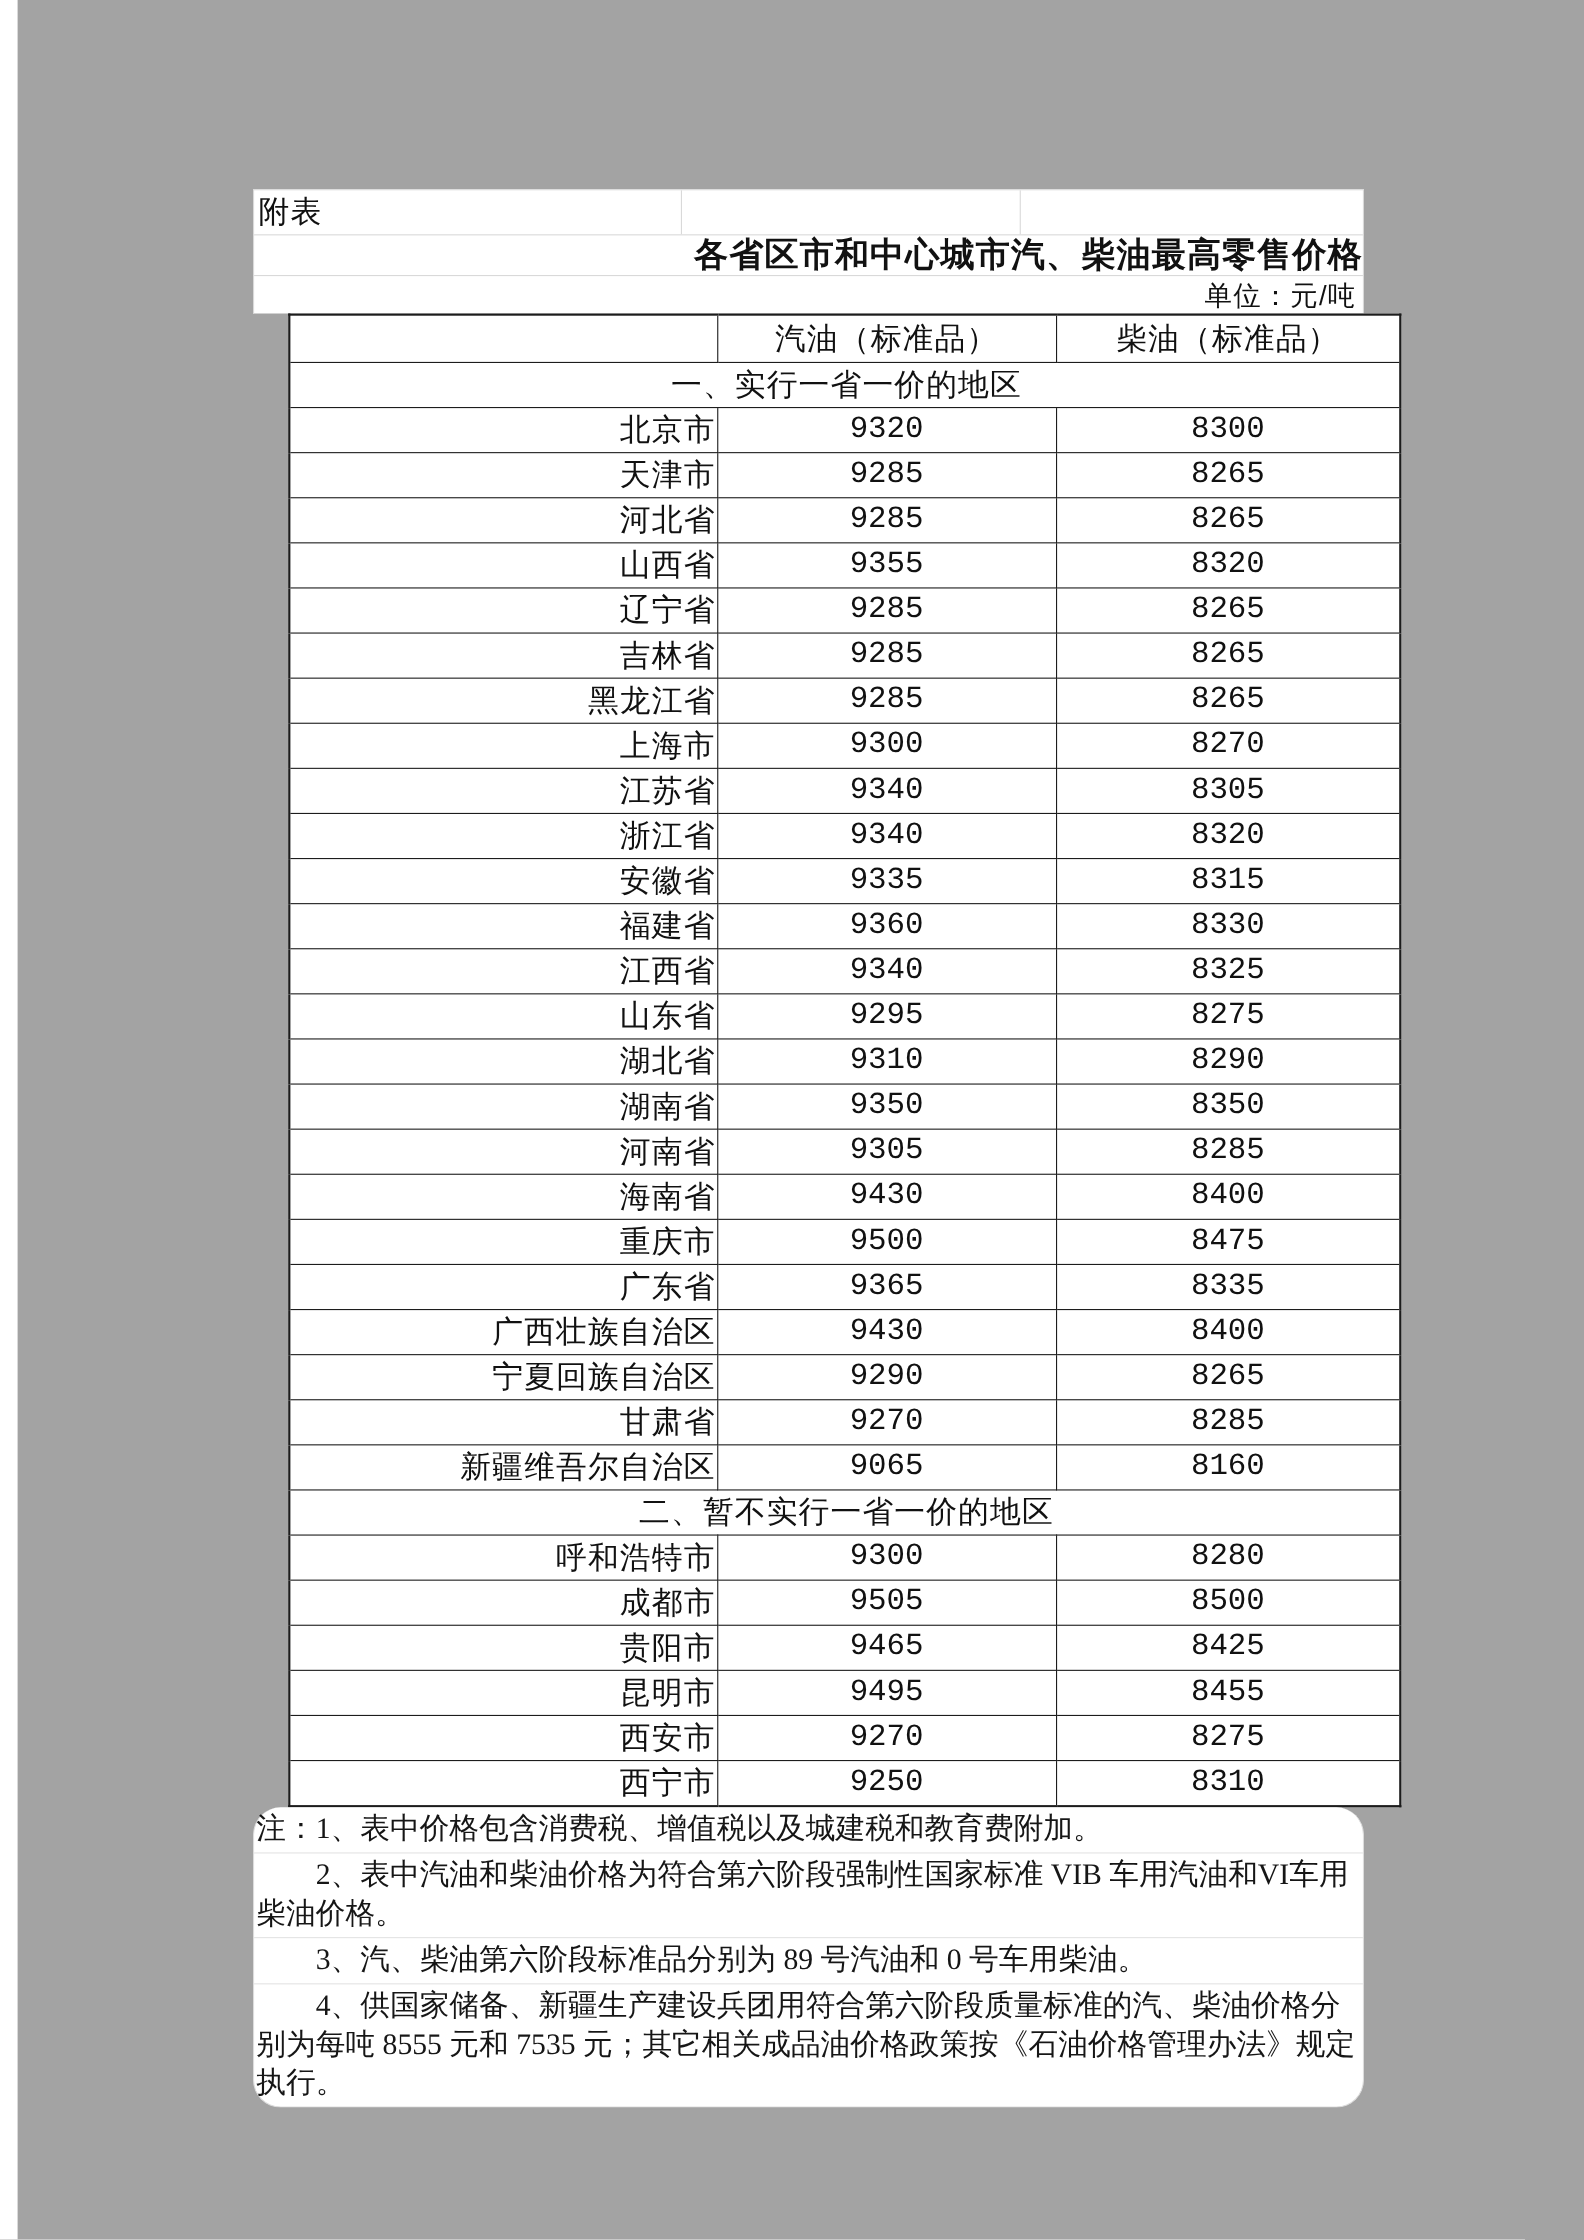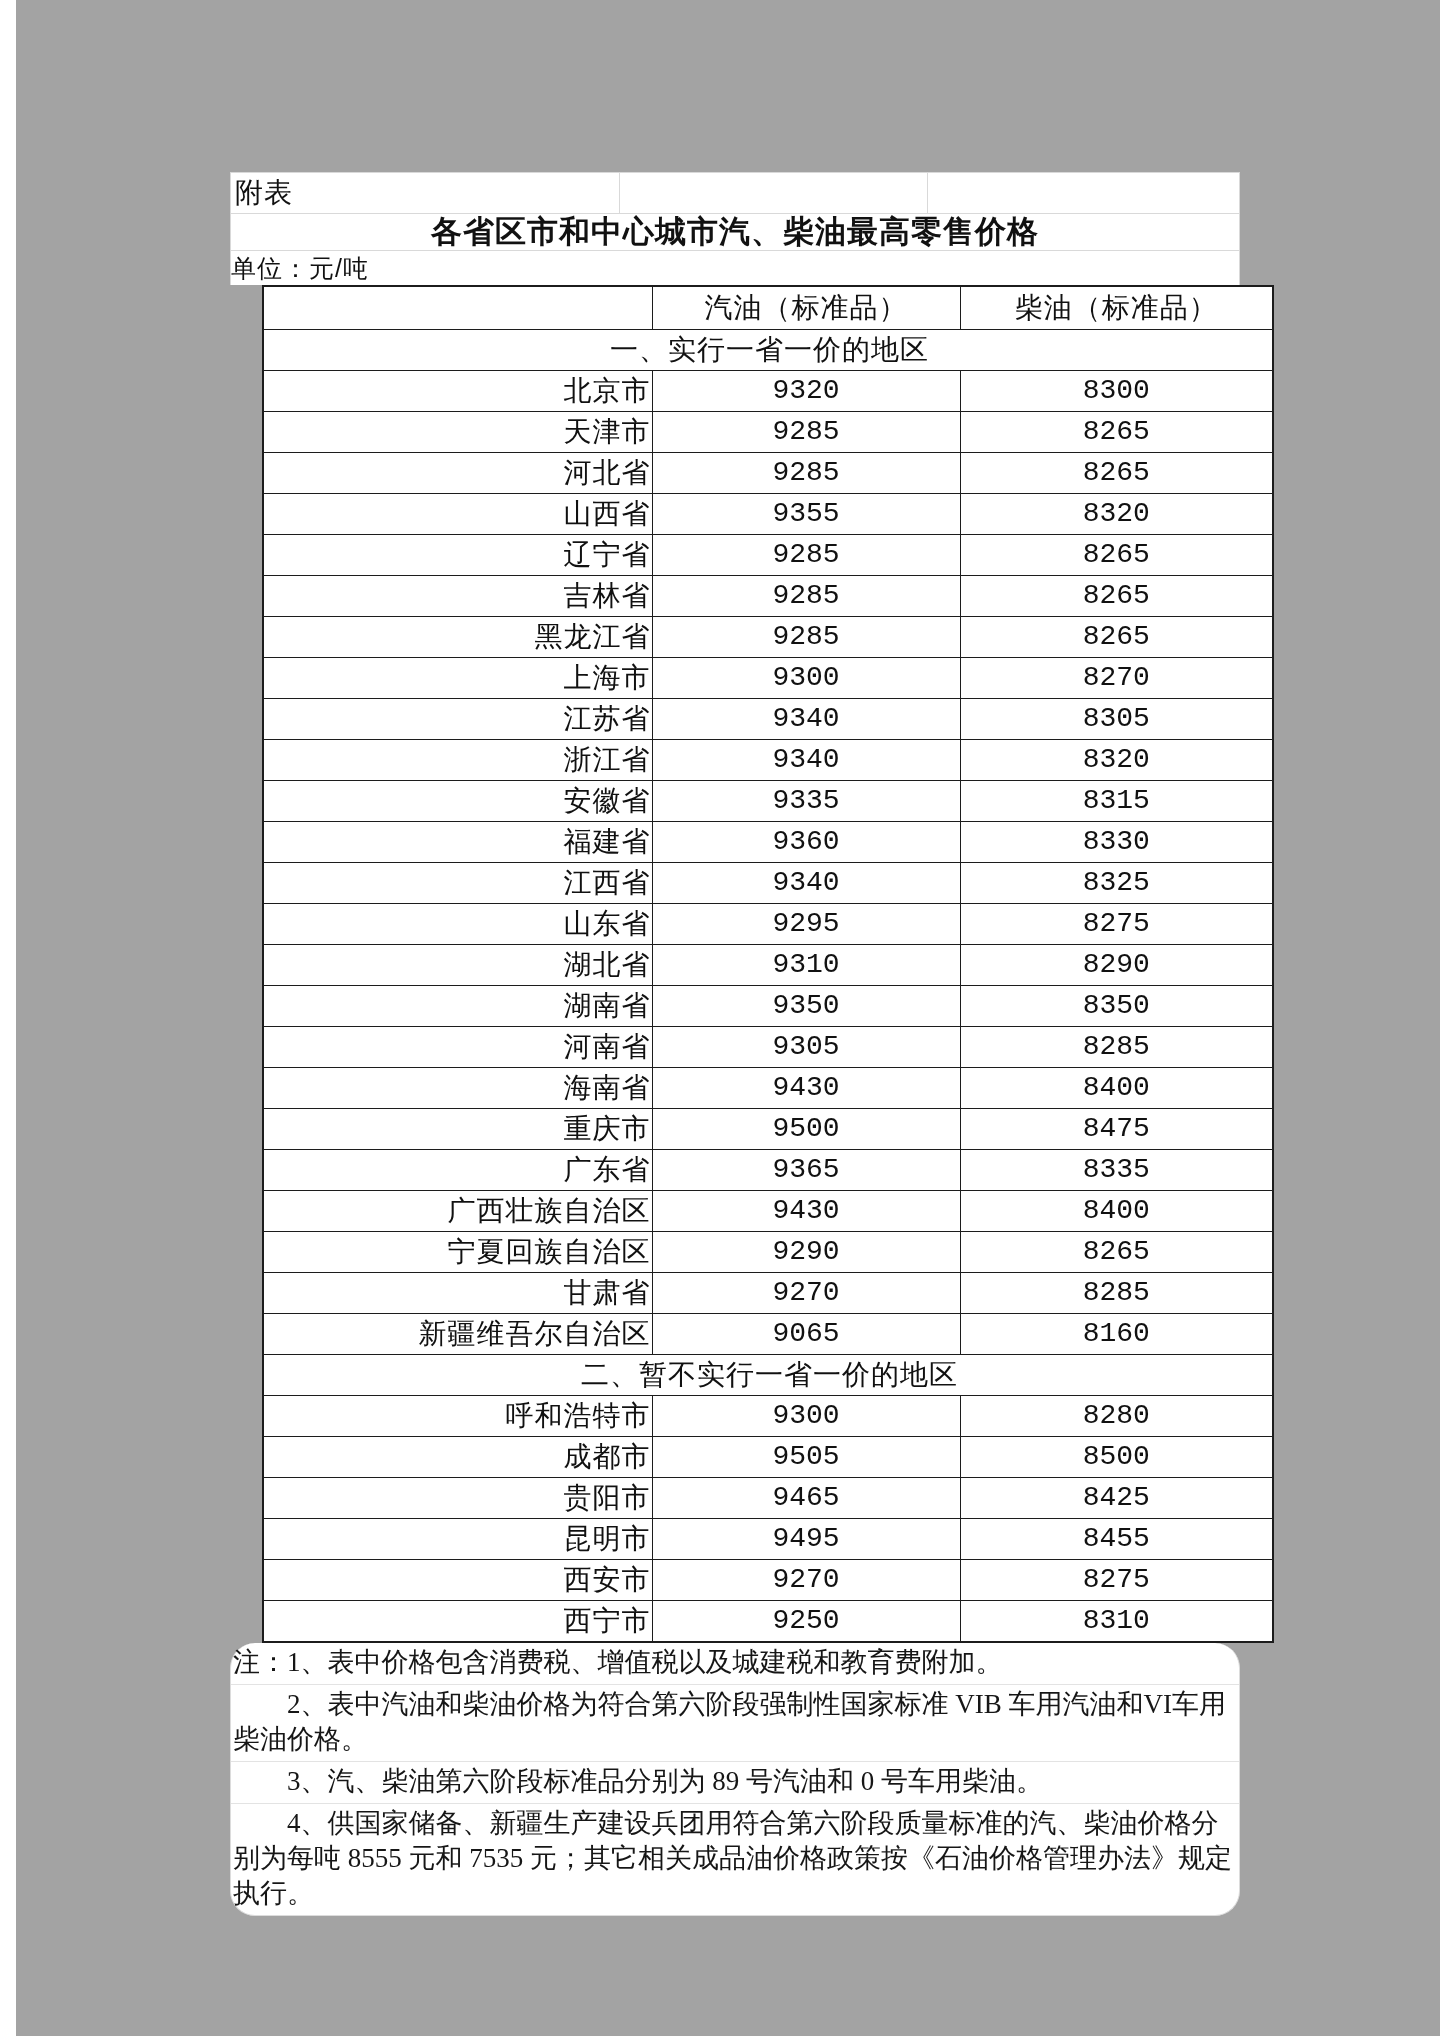--- a/index.html
+++ b/index.html
@@ -13,23 +13,23 @@
   }
   .page { position: absolute; left: 16px; top: 0; width: 1440px; height: 2036px; background: #a3a3a3; }
   .doc { position: absolute; left: 214px; top: 172px; width: 1010px; }
 
   
   .toprows { border: 1px solid #d9d9d9; border-bottom: none; box-sizing: border-box; background: #fff; }
   .fubiao-row { display: grid; grid-template-columns: 389px 308px 311px; height: 40px; border-bottom: 1px solid #d9d9d9; }
   .fubiao-cell { border-right: 1px solid #d9d9d9; display: flex; align-items: center; box-sizing: border-box; }
   .fubiao-cell:last-child { border-right: none; }
   .fubiao-label { font-size: 28px; padding-left: 4px; letter-spacing: 1px; }
-  .title-row { height: 36px; border-bottom: 1px solid #d9d9d9; display: flex; align-items: center; justify-content: center; }
+  .title-row { height: 36px; border-bottom: 1px solid #d9d9d9; display: flex; align-items: center; justify-content: flex-end; }
   .doc-title { font-size: 31px; font-weight: bold; letter-spacing: 1px; white-space: nowrap; }
-  .unit-row { height: 34px; display: flex; align-items: center; justify-content: flex-start; }
+  .unit-row { height: 34px; display: flex; align-items: center; justify-content: flex-end; }
   .unit-label { font-size: 25px; padding-right: 6px; letter-spacing: 1px; }
 
   
   table.price { border-collapse: collapse; table-layout: fixed; width: 1010px; background: #fff; margin-left: 32px; }
   table.price th, table.price td { box-sizing: border-box; overflow: hidden; white-space: nowrap; }
   table.price th { border: 1.5px solid #1c1c1c; border-top: 2.5px solid #1c1c1c; font-weight: normal; font-size: 28px; height: 43px; text-align: center; letter-spacing: 1px; }
   table.price th.corner { border-left: 2px solid #1c1c1c; }
   table.price th.last, table.price td.last { border-right: 2px solid #1c1c1c; }
   table.price td { border: 1.5px solid #1c1c1c; font-size: 28px; height: 39.4px; }
   table.price tr > *:first-child { border-left: 2px solid #1c1c1c; }

